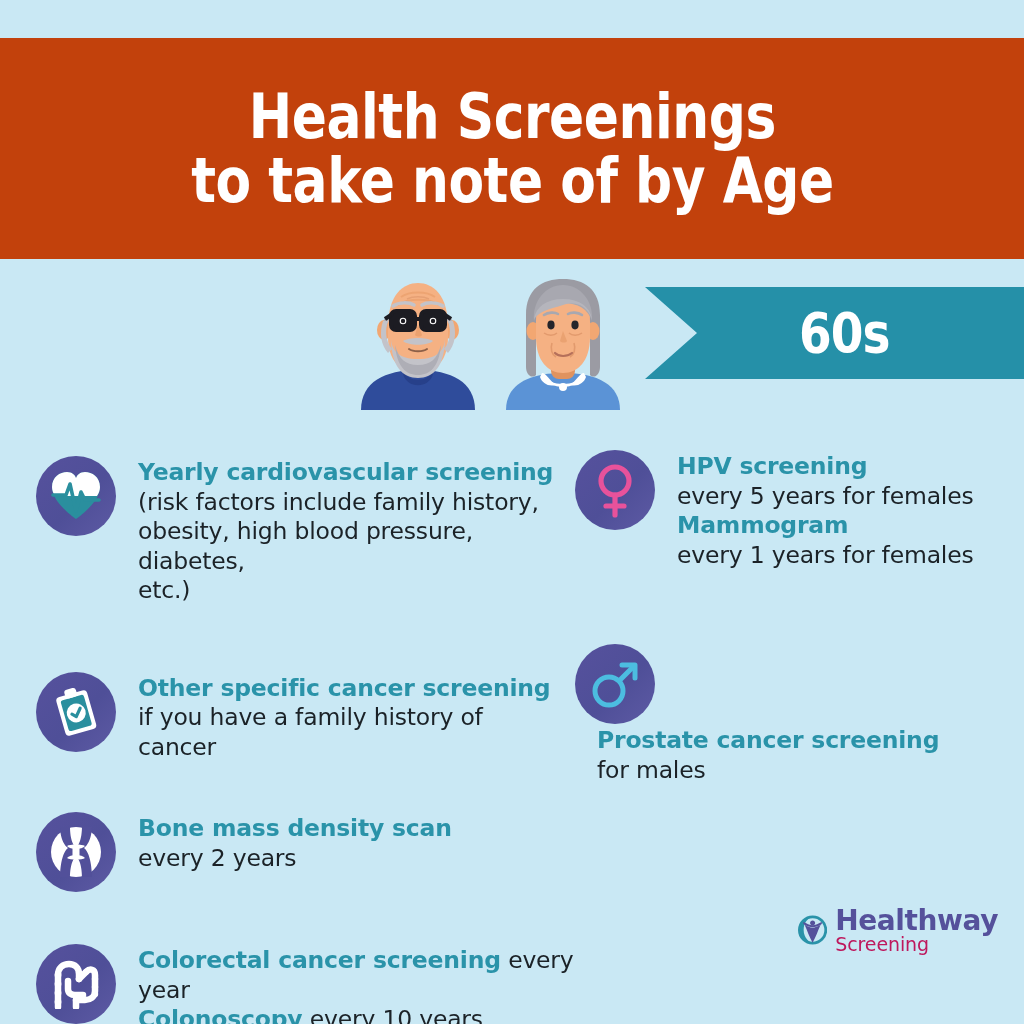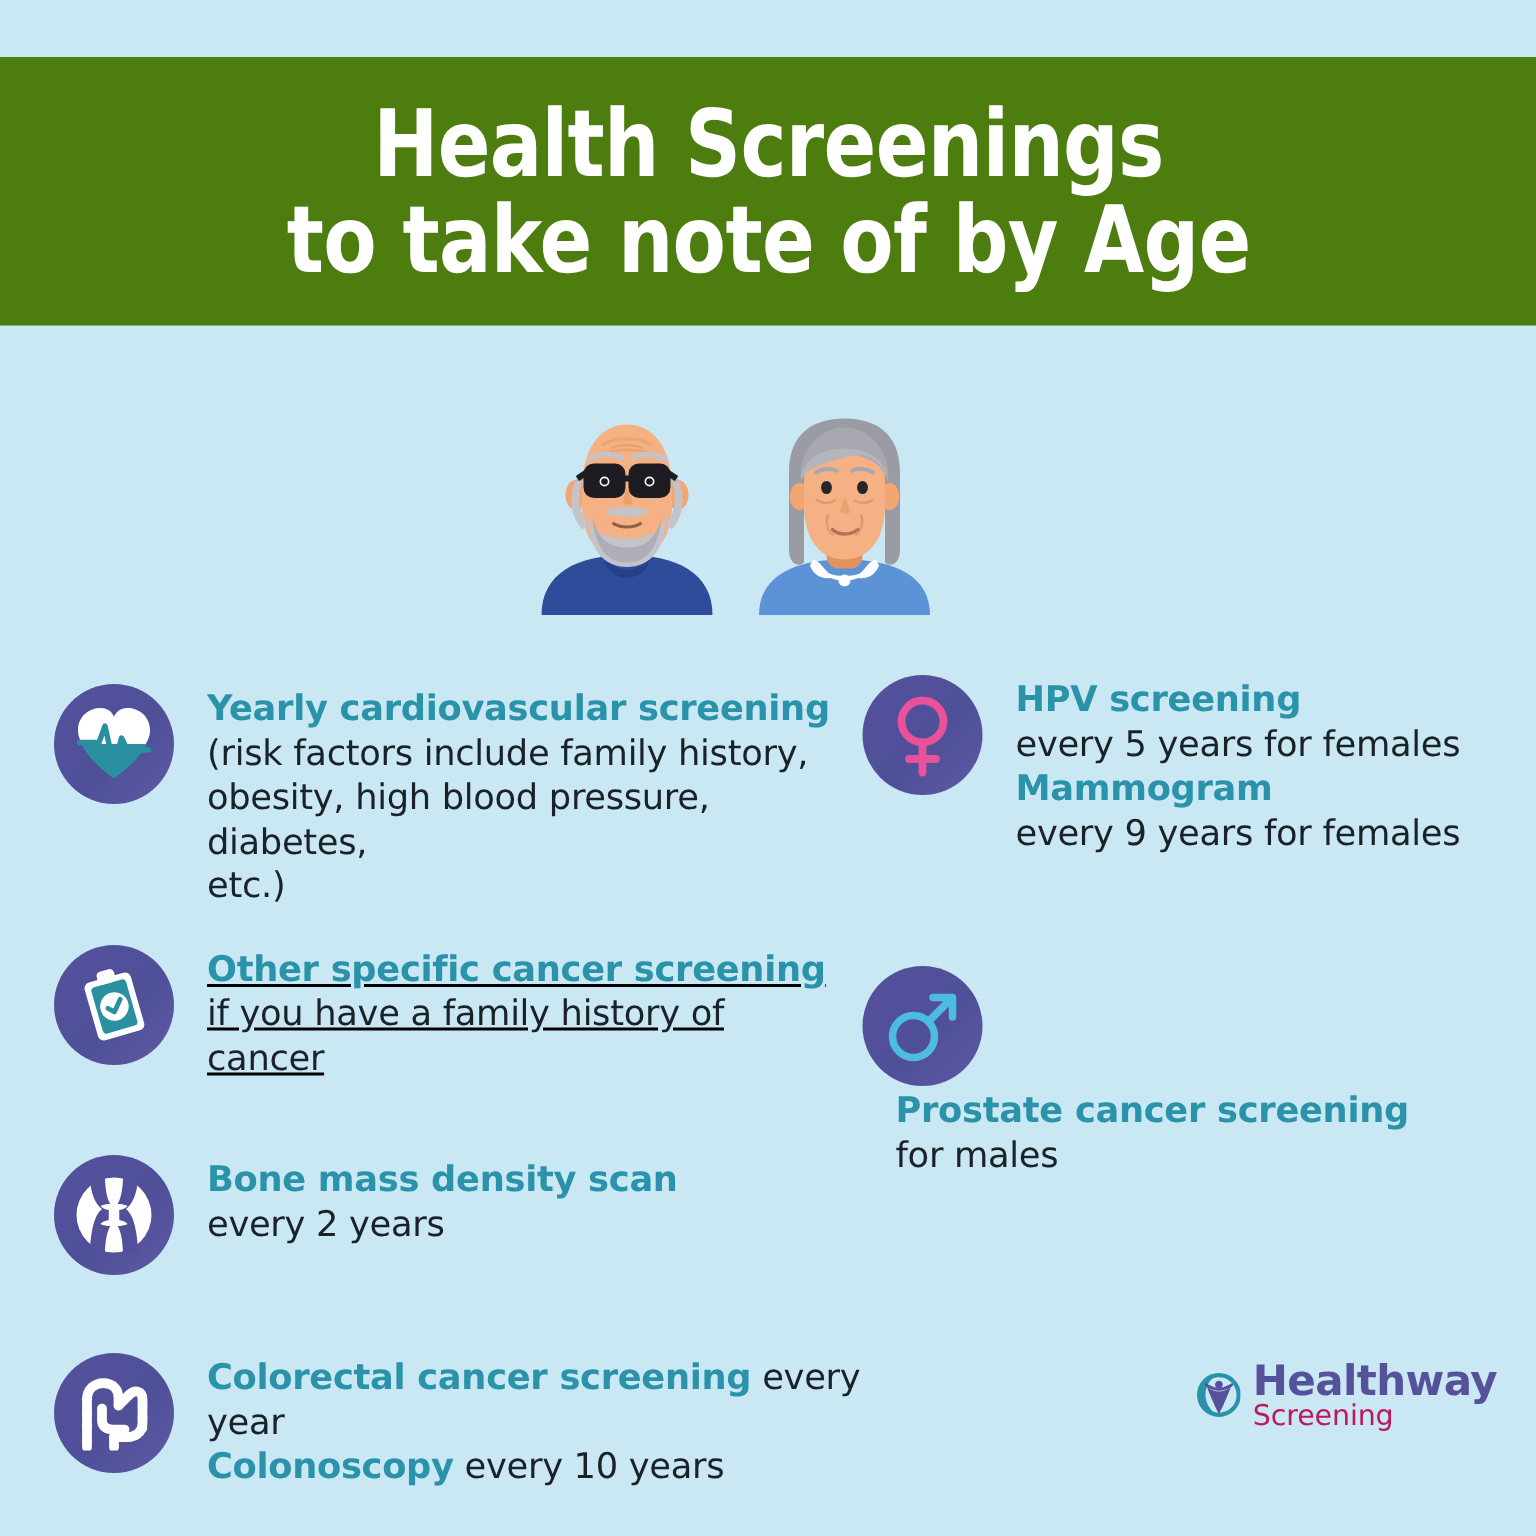--- a/index.html
+++ b/index.html
@@ -8,22 +8,22 @@
     background:#c9e8f4;
     font-family:"DejaVu Sans", sans-serif;
     overflow:hidden;
     position:relative;
   }
 
   
   #header-band{
     position:absolute;
     left:0; top:38px;
-    width:1024px; height:179px;
-    background:#4d7c0f;
+    width:1024px; height:221px;
+    background:#c2410c;
     display:flex;
     flex-direction:column;
     align-items:center;
     justify-content:center;
   }
   .title-line{
     color:#ffffff;
     font-family:"DejaVu Sans Condensed","Liberation Sans Narrow","Liberation Sans", sans-serif;
     font-weight:bold;
     font-size:62px;
@@ -111,21 +111,21 @@
     letter-spacing:-0.2px;
   }
   .hl{
     color:#2a93a9;
     font-weight:bold;
     text-align:center;
   }
 
   
   #col-left .item:nth-child(1){ margin-top:6px; }
-  #col-left .item:nth-child(2){ margin-top:24px;text-decoration:underline; }
+  #col-left .item:nth-child(2){ margin-top:66px; }
   #col-left .item:nth-child(3){ margin-top:50px; }
   #col-left .item:nth-child(4){ margin-top:52px; }
   #col-right .item:nth-child(1){ margin-top:0px; }
   #col-right .item:nth-child(2){ margin-top:74px;flex-direction:column; }
 
   
   #logo{
     position:absolute;
     left:798px; top:894px;
     width:200px; height:72px;
@@ -242,20 +242,23 @@
 
       <path d="M65 56 L62 66 C64 68 68 68 69 66 Z" fill="#e0935f" opacity="0.5"></path>
 
       <path d="M54 68 C52 74 54 80 58 82" stroke="#e29a6d" stroke-width="1.6" fill="none"></path>
       <path d="M76 68 C78 74 76 80 72 82" stroke="#e29a6d" stroke-width="1.6" fill="none"></path>
 
       <path d="M57 78 C61 82 69 82 74 78" stroke="#b5705a" stroke-width="2.2" fill="none" stroke-linecap="round"></path>
     </svg>
   </div>
 
+  <div id="age-banner">
+    <span id="age-banner-label">60s</span>
+  </div>
 </div>
 
 <div id="col-left">
 
   <div class="item">
     <div class="item-icon">
       <div class="icon-circle">
         <svg width="54" height="50" viewBox="0 0 54 50">
           <path d="M27 48 C27 48 3 32 3 16 C3 6 11 1 18 1 C23 1 26 4 27 7 C28 4 31 1 36 1 C43 1 51 6 51 16 C51 32 27 48 27 48 Z" fill="#2a8f9e"></path>
           <path d="M27 7 C26 4 23 1 18 1 C11 1 3 6 3 16 C3 19 4 22 6 25 L48 25 C50 22 51 19 51 16 C51 6 43 1 36 1 C31 1 28 4 27 7 Z" fill="#ffffff"></path>
@@ -351,21 +354,21 @@
             <path d="M22 33 L22 53"></path>
             <path d="M13 44 L31 44"></path>
           </g>
         </svg>
       </div>
     </div>
     <div class="item-text">
       <div class="line"><span class="hl">HPV screening</span></div>
       <div class="line">every 5 years for females</div>
       <div class="line"><span class="hl">Mammogram</span></div>
-      <div class="line">every 9 years for females</div>
+      <div class="line">every 1 years for females</div>
     </div>
   </div>
 
   <div class="item">
     <div class="item-icon">
       <div class="icon-circle">
         <svg width="52" height="52" viewBox="0 0 52 52">
           <g fill="none" stroke="#4cbde0" stroke-width="5" stroke-linecap="round" stroke-linejoin="round">
             <circle cx="20" cy="33" r="14"></circle>
             <path d="M31 22 L45 8"></path>

